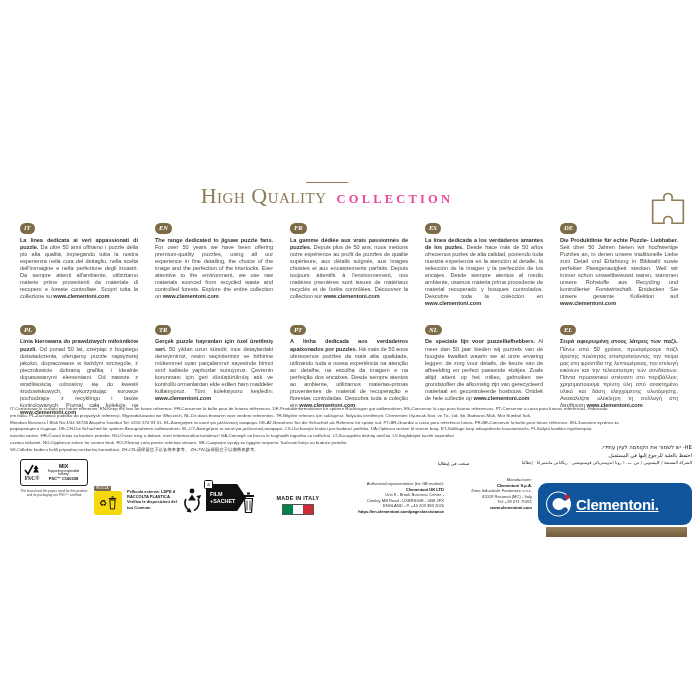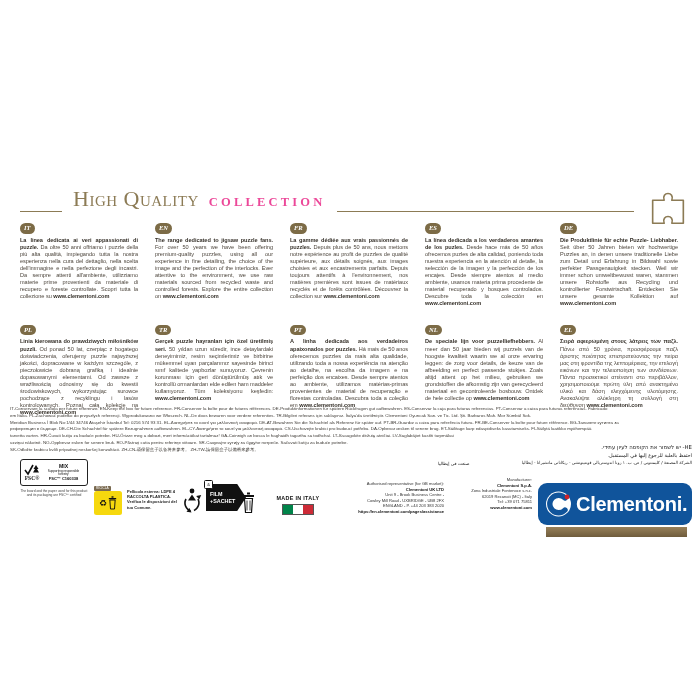--- a/index.html
+++ b/index.html
@@ -1,21 +1,21 @@
 <!DOCTYPE html>
 <html><head>
 <meta charset="utf-8">
 <style>
   html,body{margin:0;padding:0;background:#fff;}
   .page{position:relative;width:700px;height:700px;background:#ffffff;overflow:hidden;
         font-family:"Liberation Sans","DejaVu Sans",sans-serif;color:#4e473e;}
 
   
   .header{position:absolute;left:20px;right:66px;top:182px;height:30px;
-          display:flex;align-items:flex-end;}
+          display:flex;align-items:center;flex-direction:column;}
   .hline{border-top:1.6px solid #8c7b55;height:0;}
   .hline.short{width:42px;}
   .hline.long{flex:1;}
   .title{white-space:nowrap;margin:0 11px;display:flex;align-items:baseline;}
   .t1{font-family:"Liberation Serif",serif;font-variant:small-caps;font-size:22px;
       letter-spacing:.5px;color:#8c7b55;}
   .t2{font-family:"Liberation Serif",serif;font-size:12.5px;font-weight:700;
       letter-spacing:3.2px;color:#ec4899;margin-left:10px;}
   .puzzle-icon{position:absolute;right:9px;top:184px;}
 
@@ -86,22 +86,22 @@
   .arabic-made{left:438px;top:461px;font-size:4.4px;color:#222;direction:rtl;
                font-family:"DejaVu Sans",sans-serif;}
 
   .manufacturer{right:168px;top:477px;width:92px;text-align:right;font-size:4.1px;
                 line-height:1.35;color:#333;}
   .manufacturer .b{font-weight:700;color:#111;}
 
   .clem-logo{left:538px;top:483px;width:154px;height:42px;background:#10549b;
              border-radius:9px;display:flex;align-items:center;padding-left:7px;
              box-sizing:border-box;}
-  .clem-word{color:#fff;font-weight:700;font-size:20px;letter-spacing:-.3px;
-             margin-left:3px;font-family:"Liberation Sans",sans-serif;}
+  .clem-word{color:#fff;font-weight:700;font-size:15px;letter-spacing:-.3px;
+             margin-left:3px;font-family:"Liberation Sans",sans-serif;text-decoration:underline;}
   .gold-band{left:546px;top:527px;width:141px;height:10px;
              background:linear-gradient(180deg,#97805a,#6f5c3c);}
 </style>
 </head>
 <body>
 
 <div class="page">
 
   <div class="header">
     <div class="hline short"></div>

